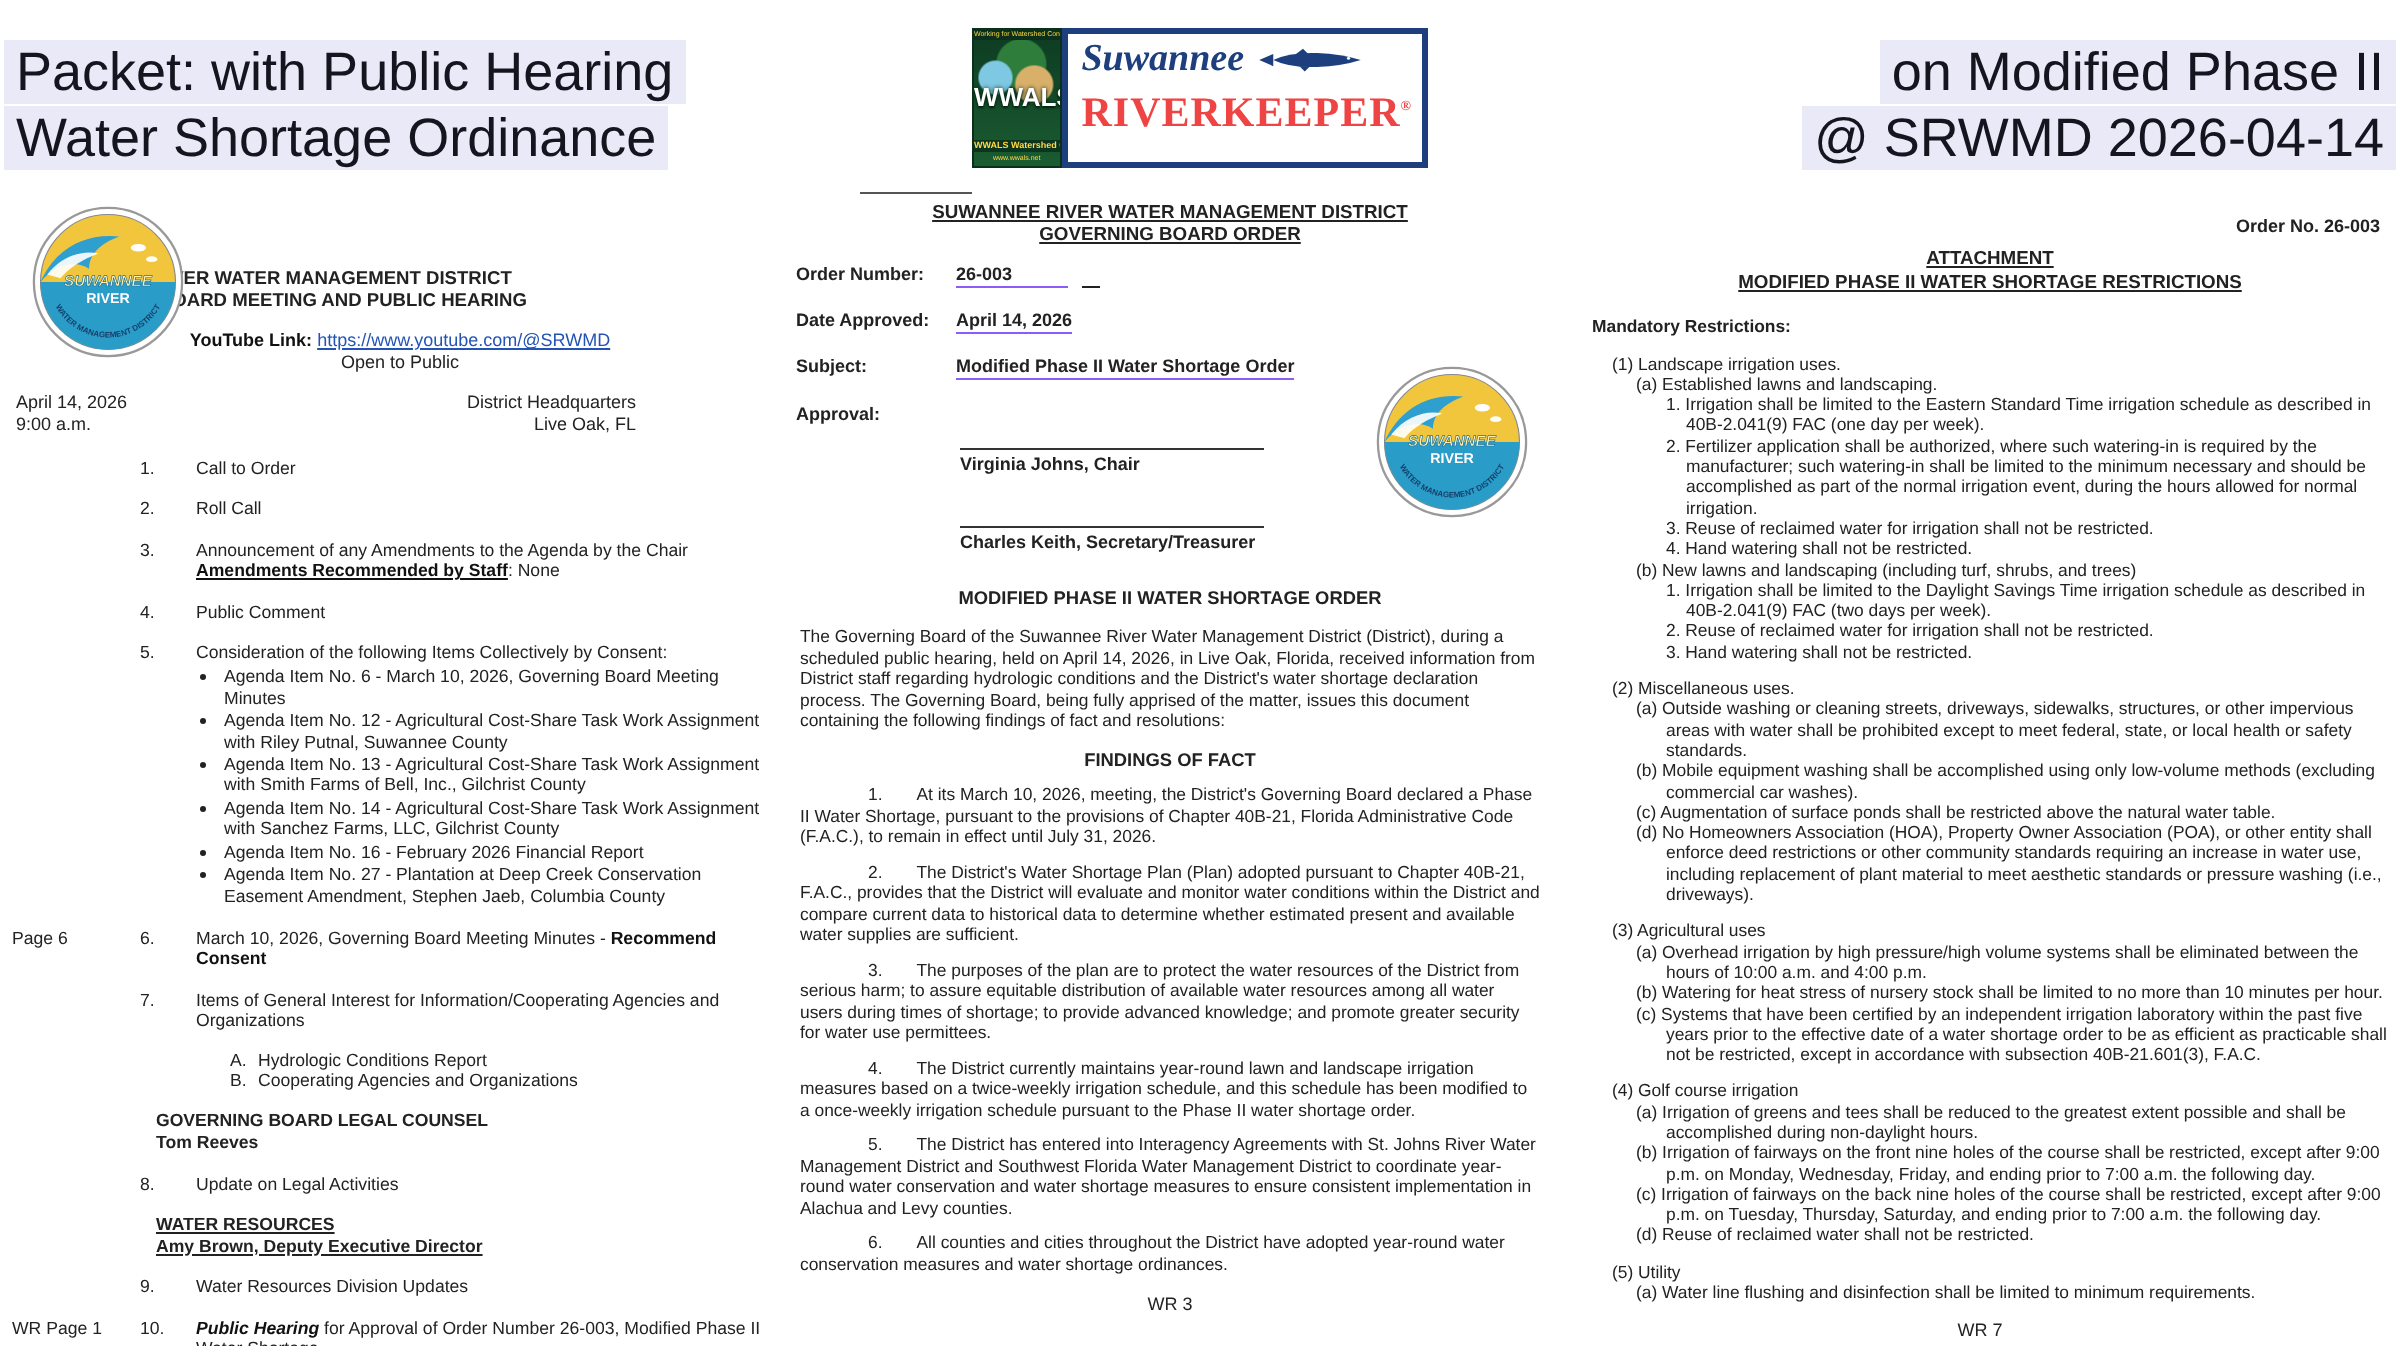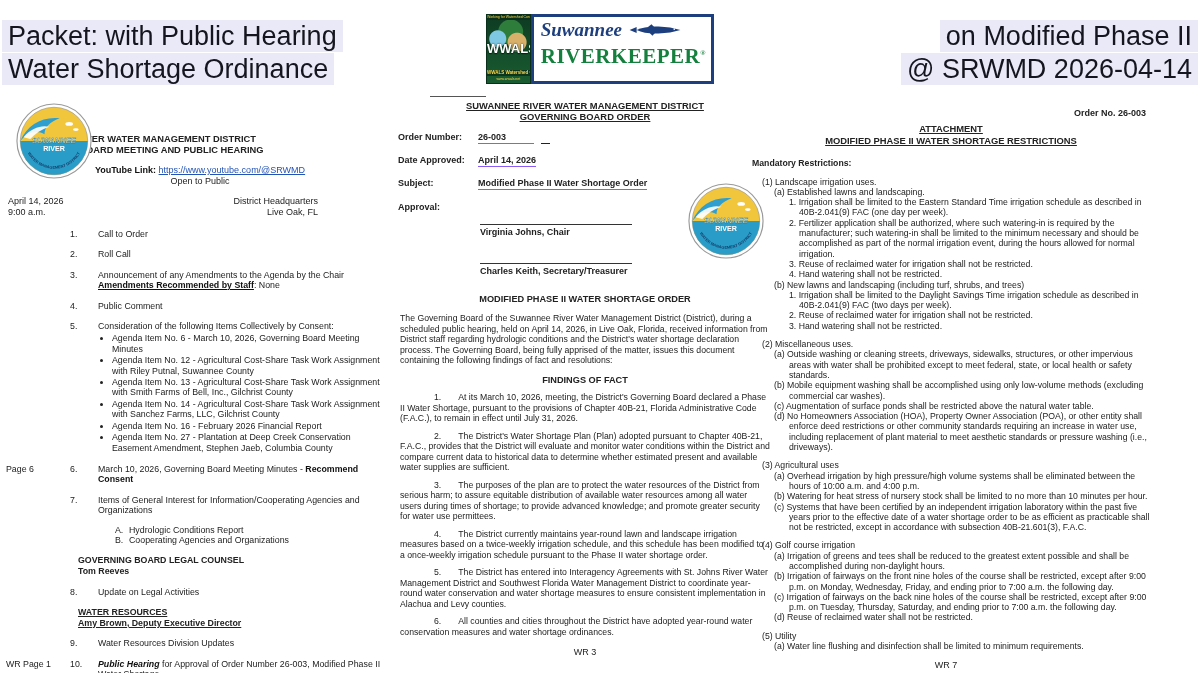--- a/index.html
+++ b/index.html
@@ -29,21 +29,21 @@
              font-size:4.5px;line-height:6px;font-weight:bold;text-align:center;white-space:nowrap;}
   .wwals-url{position:absolute;bottom:1px;left:0;right:0;color:#ffd94a;font-size:3.5px;
              line-height:5px;text-align:center;}
   .rk{flex:1;background:#ffffff;border:3px solid #1d3f7d;box-sizing:border-box;
       padding:2px 5px 1px 7px;}
   .rk-top{display:flex;align-items:center;gap:4px;}
   .rk-suwannee{font-family:"Liberation Serif", serif;font-style:italic;font-weight:bold;
                font-size:19px;color:#1d3f7d;}
   .fish{width:58px;height:14px;}
   .rk-name{font-family:"Liberation Serif", serif;font-weight:bold;font-size:21px;
-           letter-spacing:.5px;color:#15803d;line-height:24px;white-space:nowrap;}
+           letter-spacing:.5px;color:#ef4444;line-height:24px;white-space:nowrap;}
   .rk-name sup{font-size:7px;}
 
   
   .page{position:absolute;top:95px;height:578px;font-size:8.8px;line-height:10.4px;color:#222;}
   b{color:#111;}
   .u{text-decoration:underline;}
 
   
   #page-agenda{left:0;width:390px;}
   .srwmd{position:absolute;width:76px;height:76px;}
@@ -86,21 +86,21 @@
   .sig2{margin-top:26px;}
   .o-title{margin-top:17px;text-align:center;font-weight:bold;font-size:9.2px;}
   .o-body{margin:9px 10px 0 10px;font-size:8.7px;line-height:10.5px;}
   .f-title{margin-top:9px;text-align:center;font-weight:bold;font-size:9.2px;}
   .finding{margin:7px 10px 0 10px;font-size:8.7px;line-height:10.5px;}
   .fno{margin-left:34px;margin-right:17px;}
   .pg-footer{position:absolute;left:0;right:0;text-align:center;font-size:9px;}
   #page-order .pg-footer{bottom:16px;}
 
   
-  #page-attach{left:736px;width:420px;box-sizing:border-box;padding:0 6px 0 16px;
+  #page-attach{left:780px;width:420px;box-sizing:border-box;padding:0 6px 0 16px;
                font-size:8.7px;line-height:10.3px;}
   .orderno{margin-top:13px;text-align:right;font-weight:bold;font-size:9px;padding-right:4px;}
   .at-head{margin-top:5px;text-align:center;font-weight:bold;text-decoration:underline;
            font-size:9.4px;line-height:11.5px;}
   .mand{margin-top:12px;font-weight:bold;}
   .sec{margin-top:8px;}
   .sec-label{margin-left:10px;}
   .sub{margin-left:22px;padding-left:15px;text-indent:-15px;}
   .itm{margin-left:37px;padding-left:10px;text-indent:-10px;}
   #page-attach .pg-footer{bottom:3px;}

